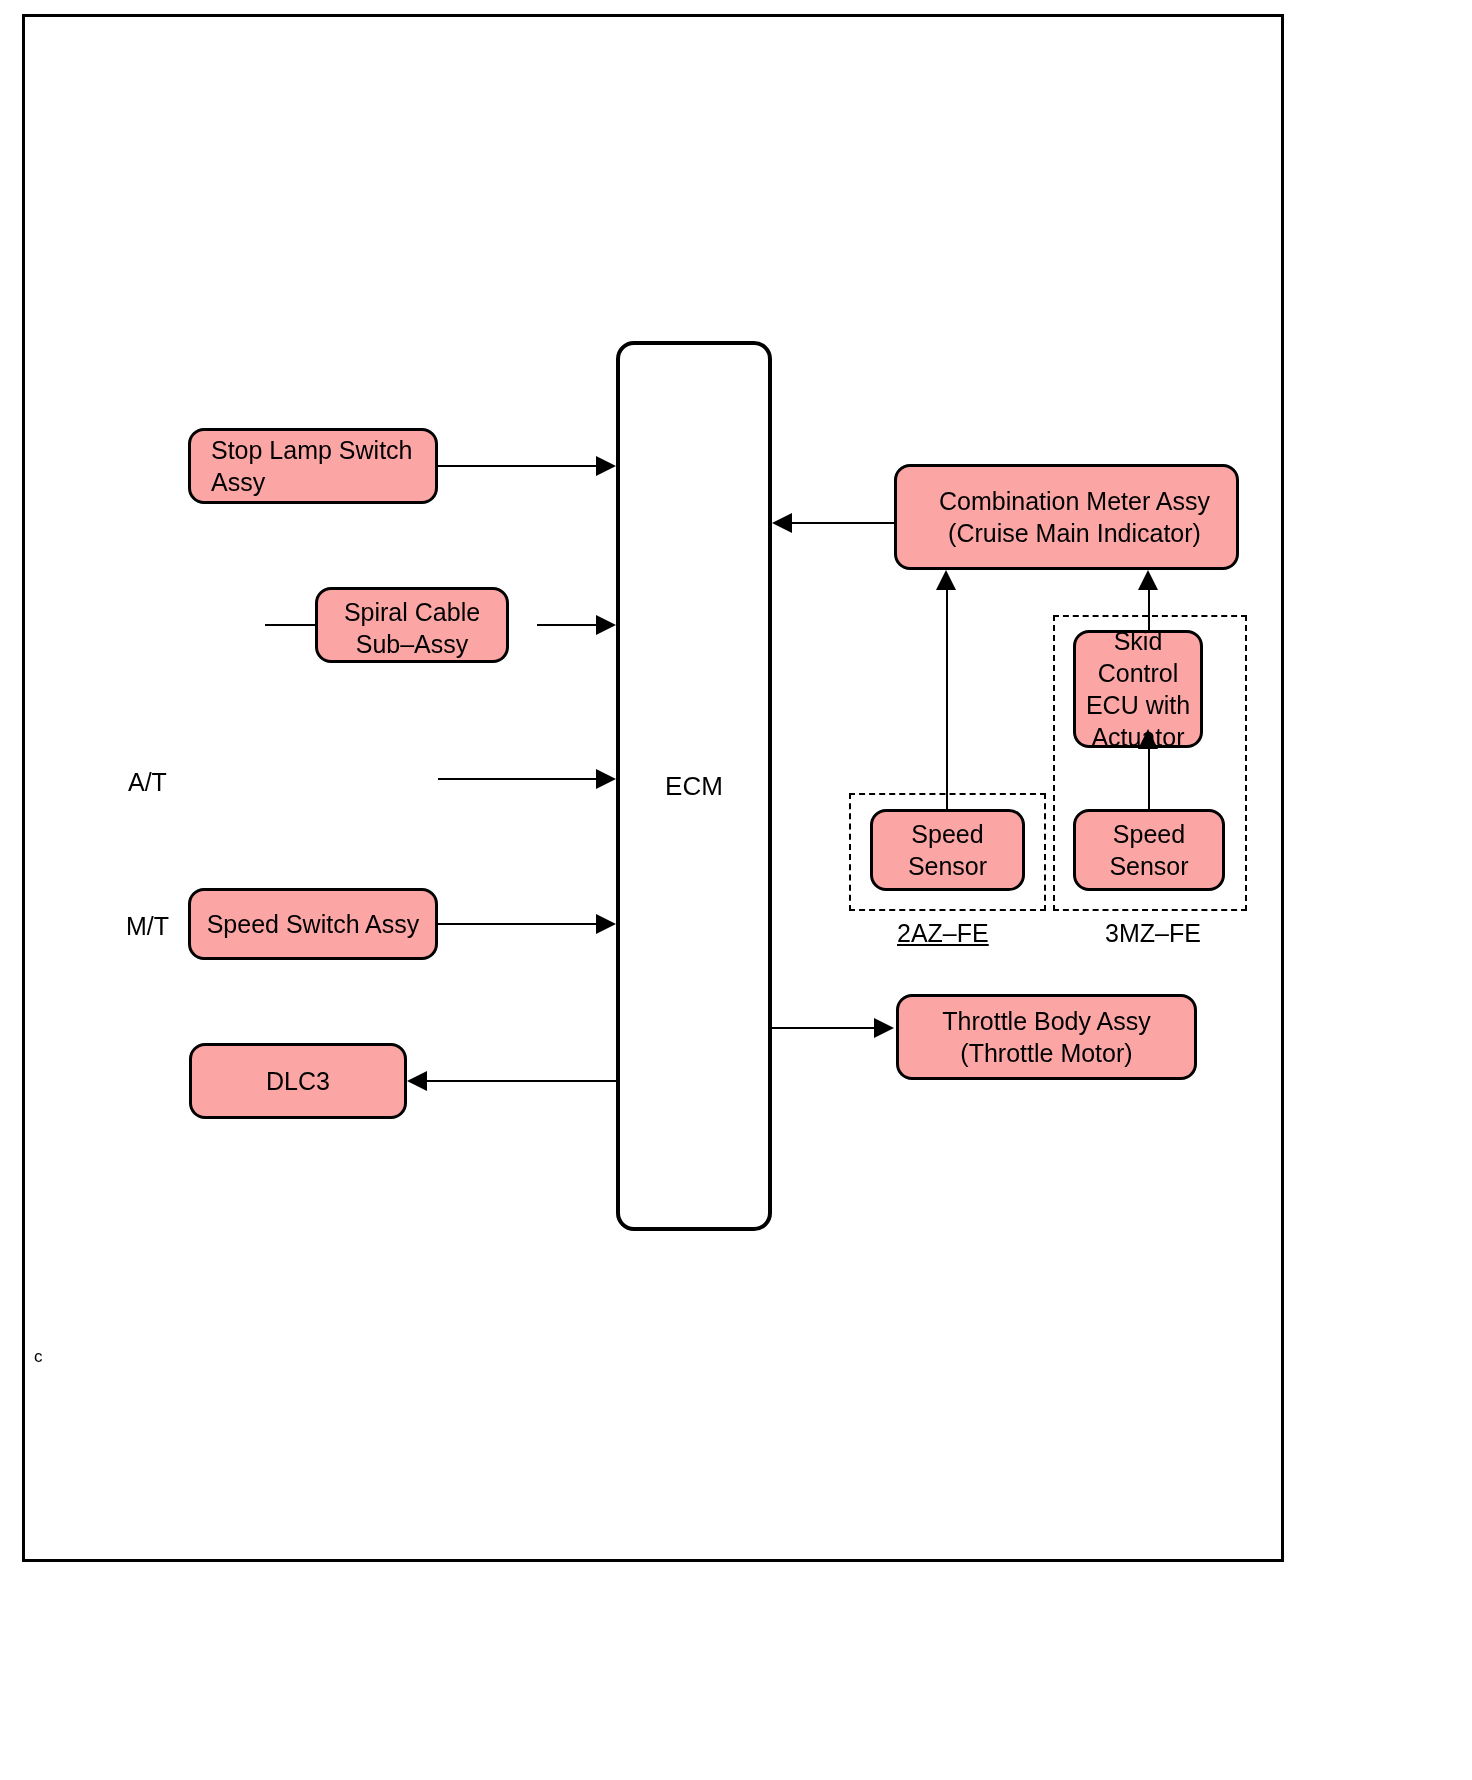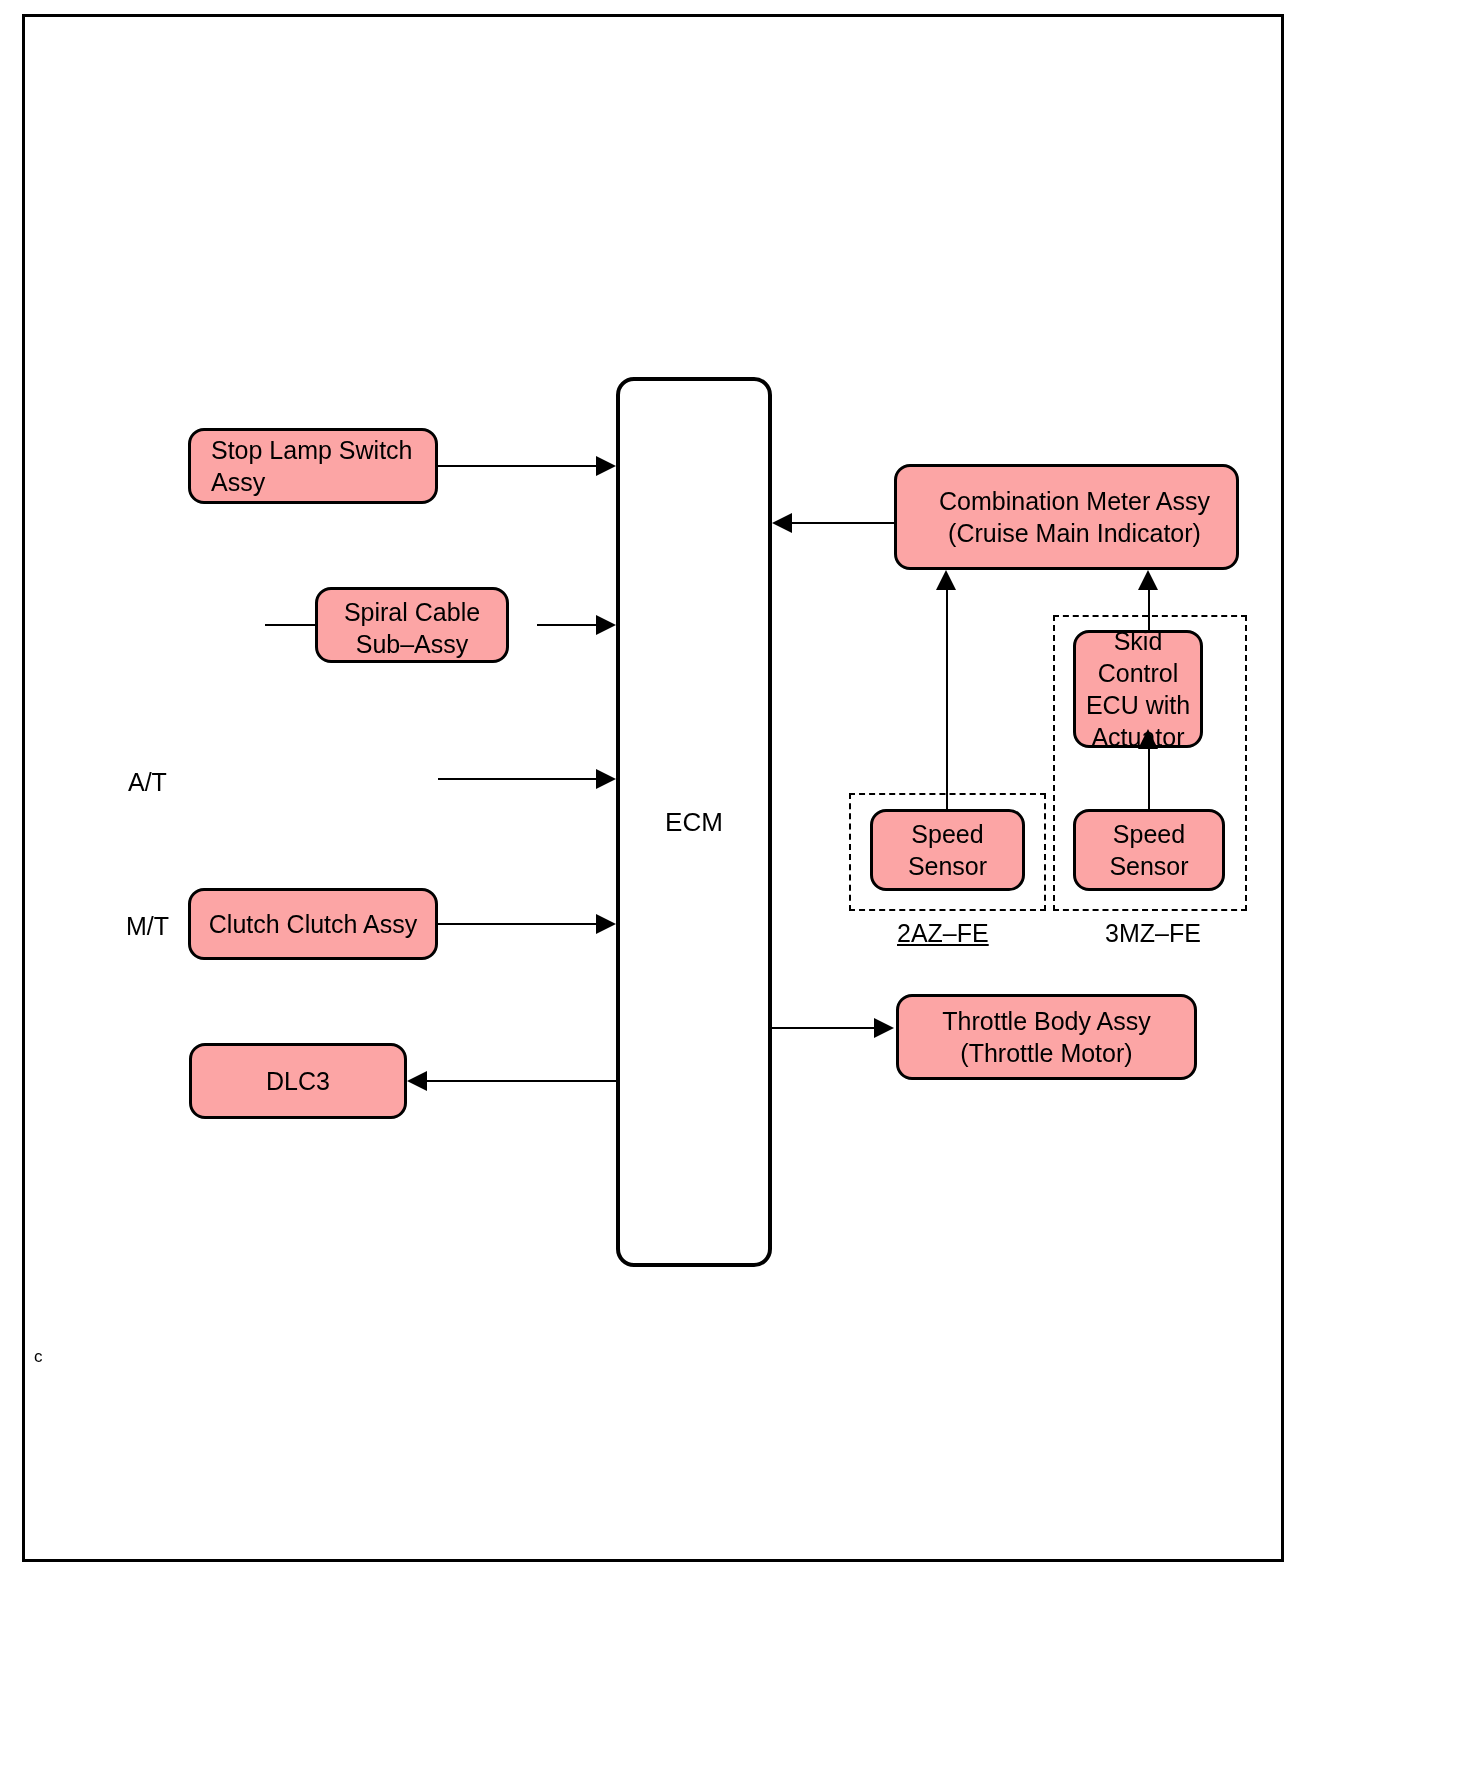--- a/index.html
+++ b/index.html
@@ -36,21 +36,21 @@
        display:flex;align-items:center;justify-content:center;font-size:26px;box-sizing:border-box;}
 
   .tiny{position:absolute;font-size:17px;color:#000;}
 </style>
 </head>
 <body>
 
 <div id="page">
   <div id="frame">
 
-    <div id="ecm" style="left:591px;top:324px;margin-top:36px;">
+    <div id="ecm" style="left:591px;top:324px;">
       <span>ECM</span>
     </div>
 
     <div class="box left-text" style="left:163px;top:411px;width:250px;height:76px;">
       <span class="txt">Stop Lamp Switch
 Assy</span>
     </div>
     <div class="hline" style="left:413px;top:448px;width:160px;"></div>
     <div class="arrow-r" style="left:571px;top:439px;"></div>
 
@@ -62,21 +62,21 @@
     </div>
     <div class="hline" style="left:512px;top:607px;width:61px;"></div>
     <div class="arrow-r" style="left:571px;top:598px;"></div>
 
     <div class="plain" style="left:103px;top:749px;">A/T</div>
     <div class="hline" style="left:413px;top:761px;width:160px;"></div>
     <div class="arrow-r" style="left:571px;top:752px;"></div>
 
     <div class="plain" style="left:101px;top:893px;">M/T</div>
     <div class="box" style="left:163px;top:871px;width:250px;height:72px;">
-      <span class="txt">Clutch Clutch Assy</span>
+      <span class="txt">Speed Switch Assy</span>
     </div>
     <div class="hline" style="left:413px;top:906px;width:160px;"></div>
     <div class="arrow-r" style="left:571px;top:897px;"></div>
 
     <div class="box" style="left:164px;top:1026px;width:218px;height:76px;">
       <span class="txt">DLC3</span>
     </div>
     <div class="hline" style="left:402px;top:1063px;width:189px;"></div>
     <div class="arrow-l" style="left:382px;top:1054px;"></div>
 

